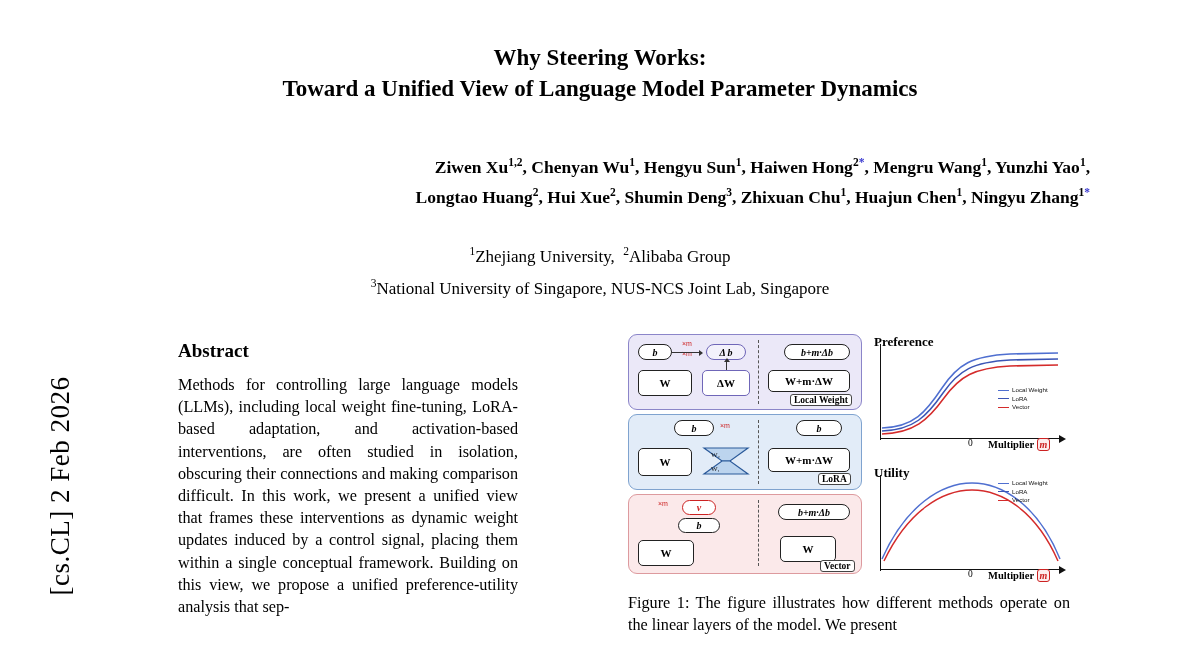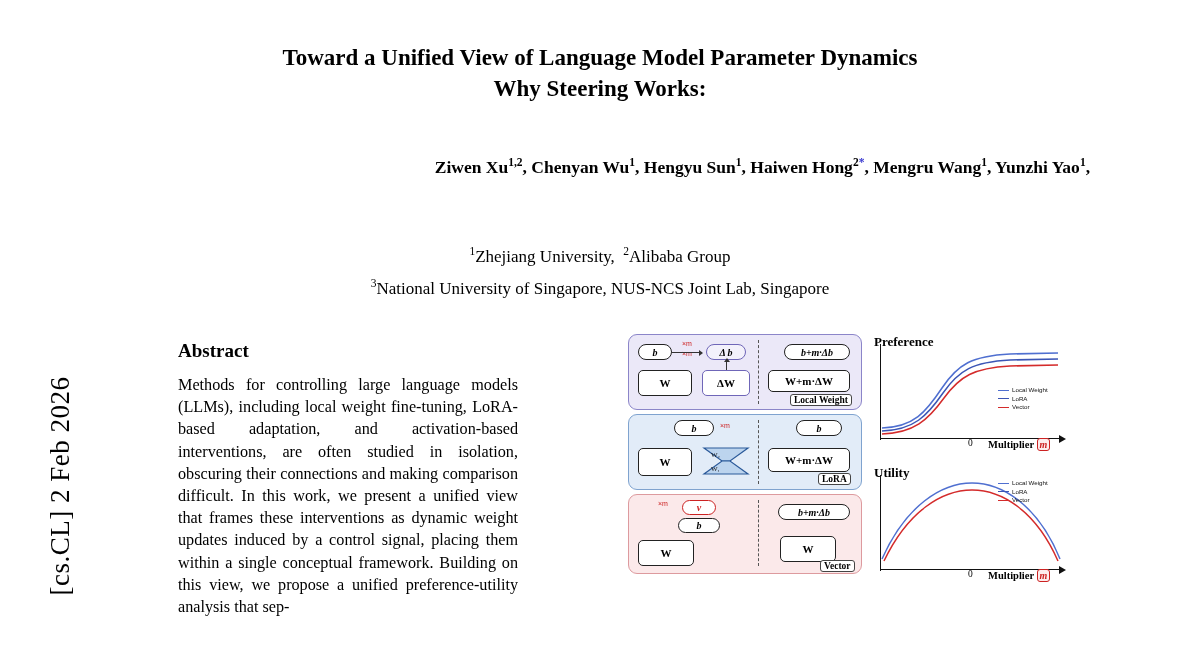--- a/index.html
+++ b/index.html
@@ -267,32 +267,40 @@
   .lg-vec i { border-top-color: #d42b2b; }
 </style>
 </head>
 <body>
 
 <div class="page">
 
   <div class="arxiv-stamp">[cs.CL]  2 Feb 2026</div>
 
   <div class="title">
+    <div>Why Steering Works:</div>
     <div>Toward a Unified View of Language Model Parameter Dynamics</div>
-    <div>Why Steering Works:</div>
   </div>
 
   <div class="authors">
     <div>
       <span>Ziwen Xu</span><sup>1,2</sup>,
       <span>Chenyan Wu</span><sup>1</sup>,
       <span>Hengyu Sun</span><sup>1</sup>,
       <span>Haiwen Hong</span><sup>2</sup><sup class="star">*</sup>,
       <span>Mengru Wang</span><sup>1</sup>,
       <span>Yunzhi Yao</span><sup>1</sup>,
+    </div>
+    <div>
+      <span>Longtao Huang</span><sup>2</sup>,
+      <span>Hui Xue</span><sup>2</sup>,
+      <span>Shumin Deng</span><sup>3</sup>,
+      <span>Zhixuan Chu</span><sup>1</sup>,
+      <span>Huajun Chen</span><sup>1</sup>,
+      <span>Ningyu Zhang</span><sup>1</sup><sup class="star">*</sup>
     </div>
   </div>
 
   <div class="affil">
     <div>
       <sup>1</sup><span>Zhejiang University,</span>
       &nbsp;<sup>2</sup><span>Alibaba Group</span>
     </div>
     <div>
       <sup>3</sup><span>National University of Singapore, NUS-NCS Joint Lab, Singapore</span>
@@ -379,14 +387,15 @@
         Multiplier <span class="mult-badge">m</span>
       </div>
       <div class="legend" style="left:126px; top:14px;">
         <div class="lg-lw"><i></i><span>Local Weight</span></div>
         <div class="lg-lora"><i></i><span>LoRA</span></div>
         <div class="lg-vec"><i></i><span>Vector</span></div>
       </div>
     </div>
   </div>
 
+  <div class="fig-caption">Figure 1: The figure illustrates how different methods operate on the linear layers of the model. We present</div>
 
 </div>
 
 </body></html>

